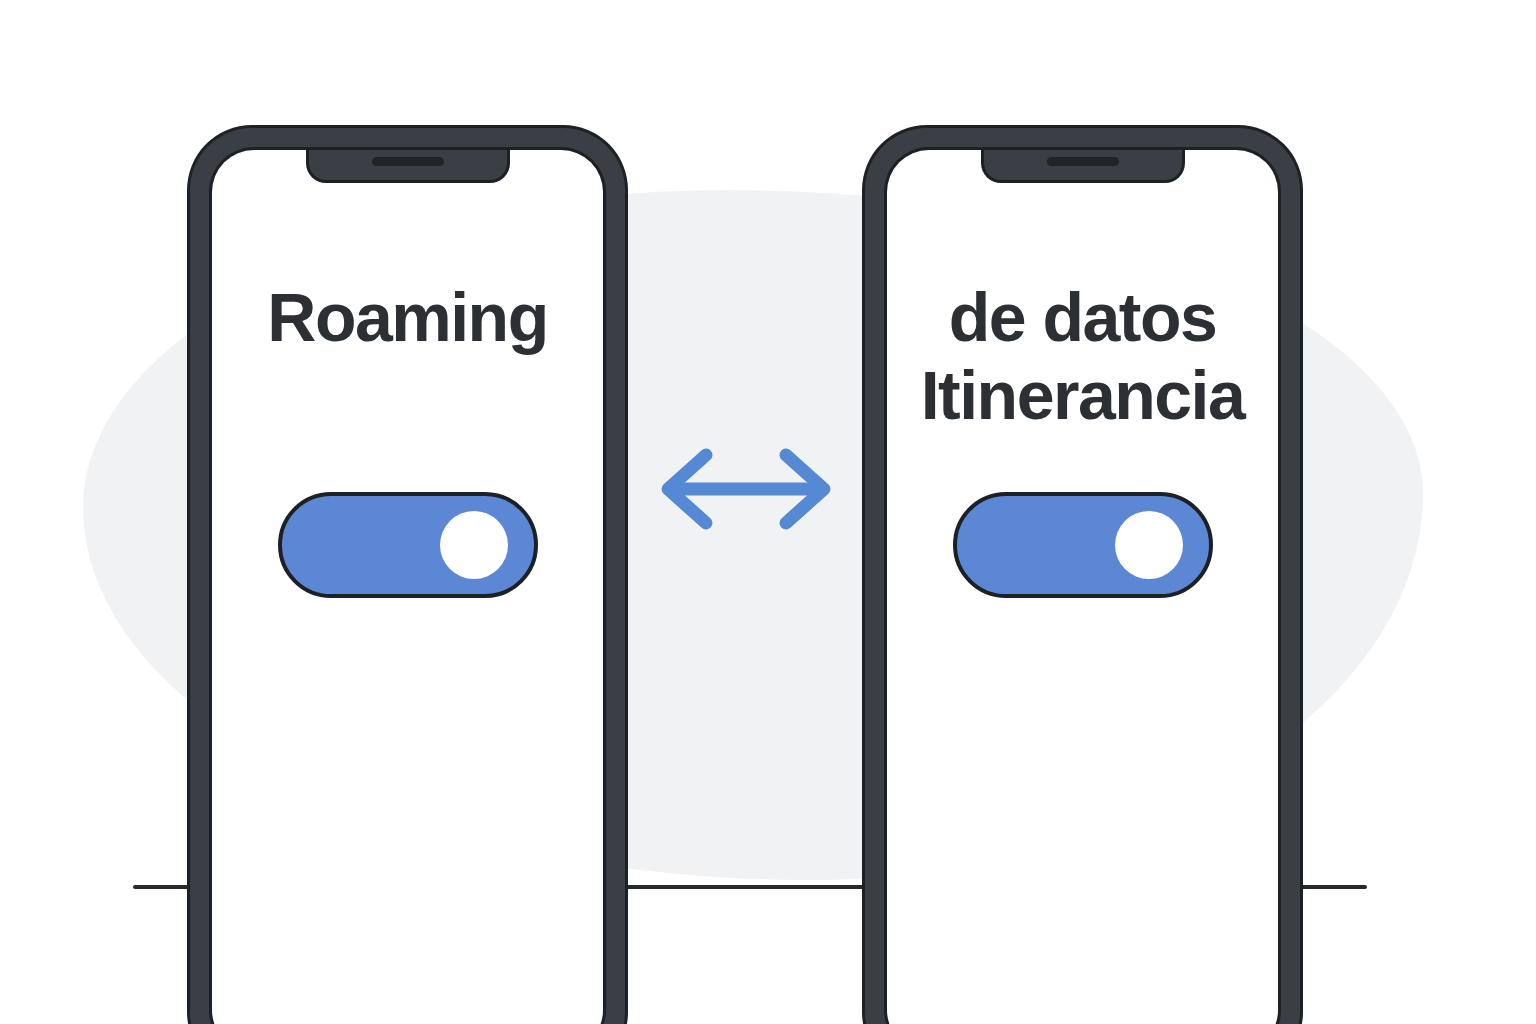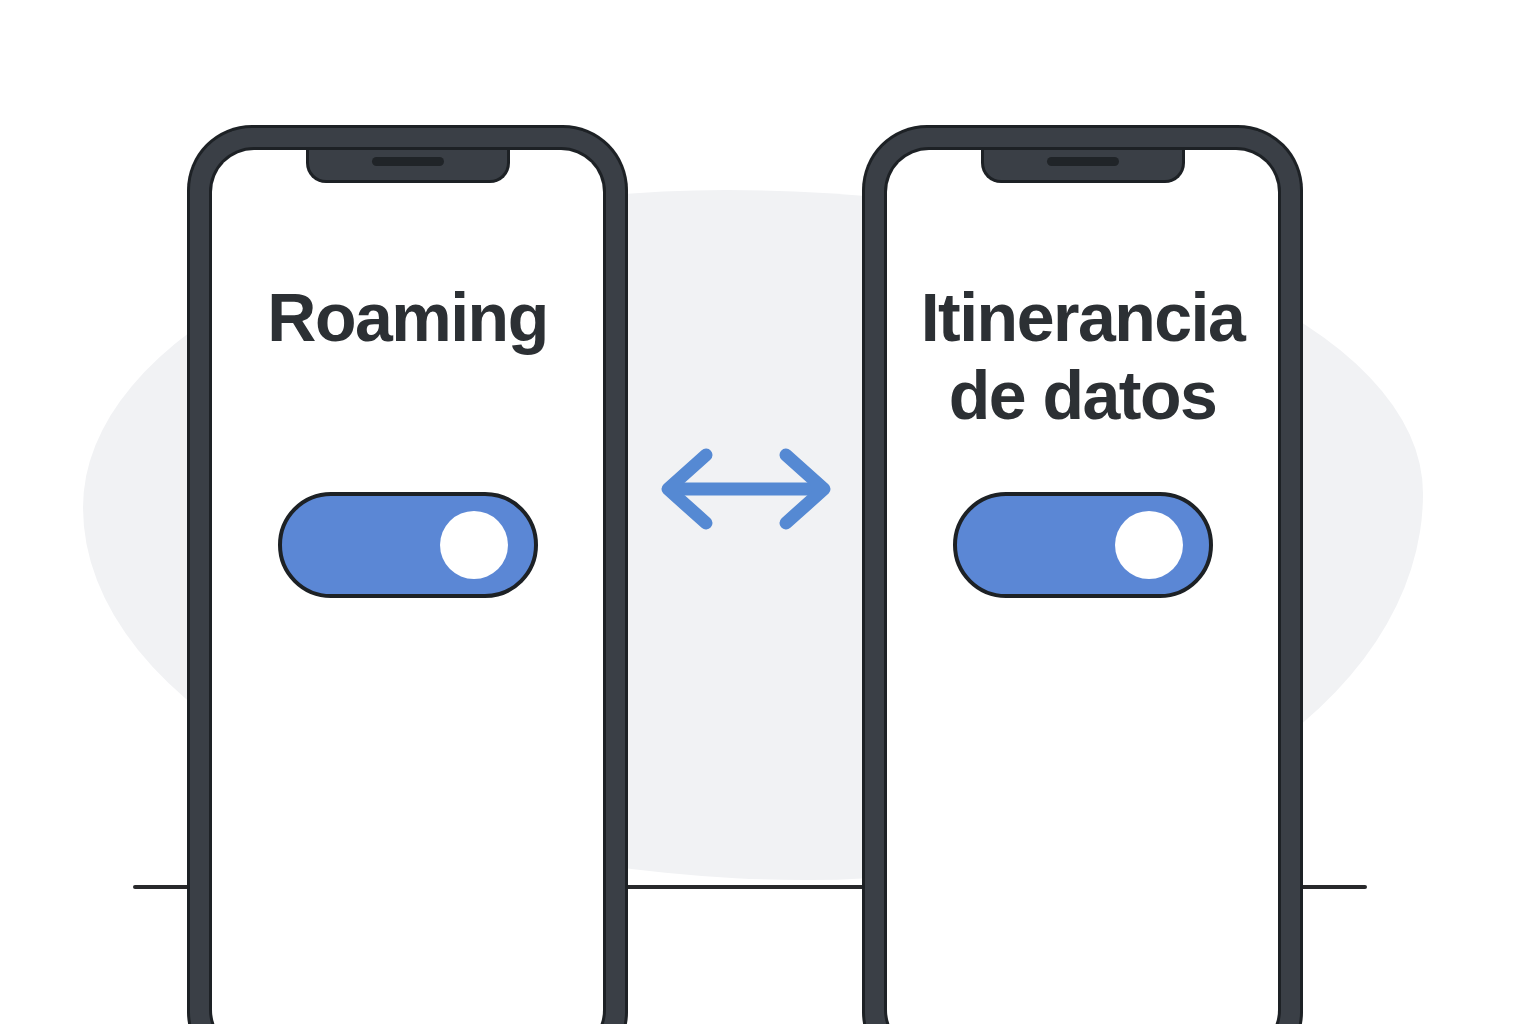--- a/index.html
+++ b/index.html
@@ -156,22 +156,22 @@
         <path d="M16 45 L164 45"></path>
         <path d="M50 11 L12 45 L50 79"></path>
         <path d="M130 11 L168 45 L130 79"></path>
       </g>
     </svg>
   </div>
 
   <div class="phone right">
     <div class="screen">
       <div class="phone-label">
+        <div>de datos</div>
         <div>Itinerancia</div>
-        <div>de datos</div>
       </div>
       <div class="toggle" role="switch" aria-checked="true">
         <div class="knob"></div>
       </div>
     </div>
     <div class="notch"></div>
     <div class="speaker" style="top:29px;"></div>
   </div>
 
 </div>

